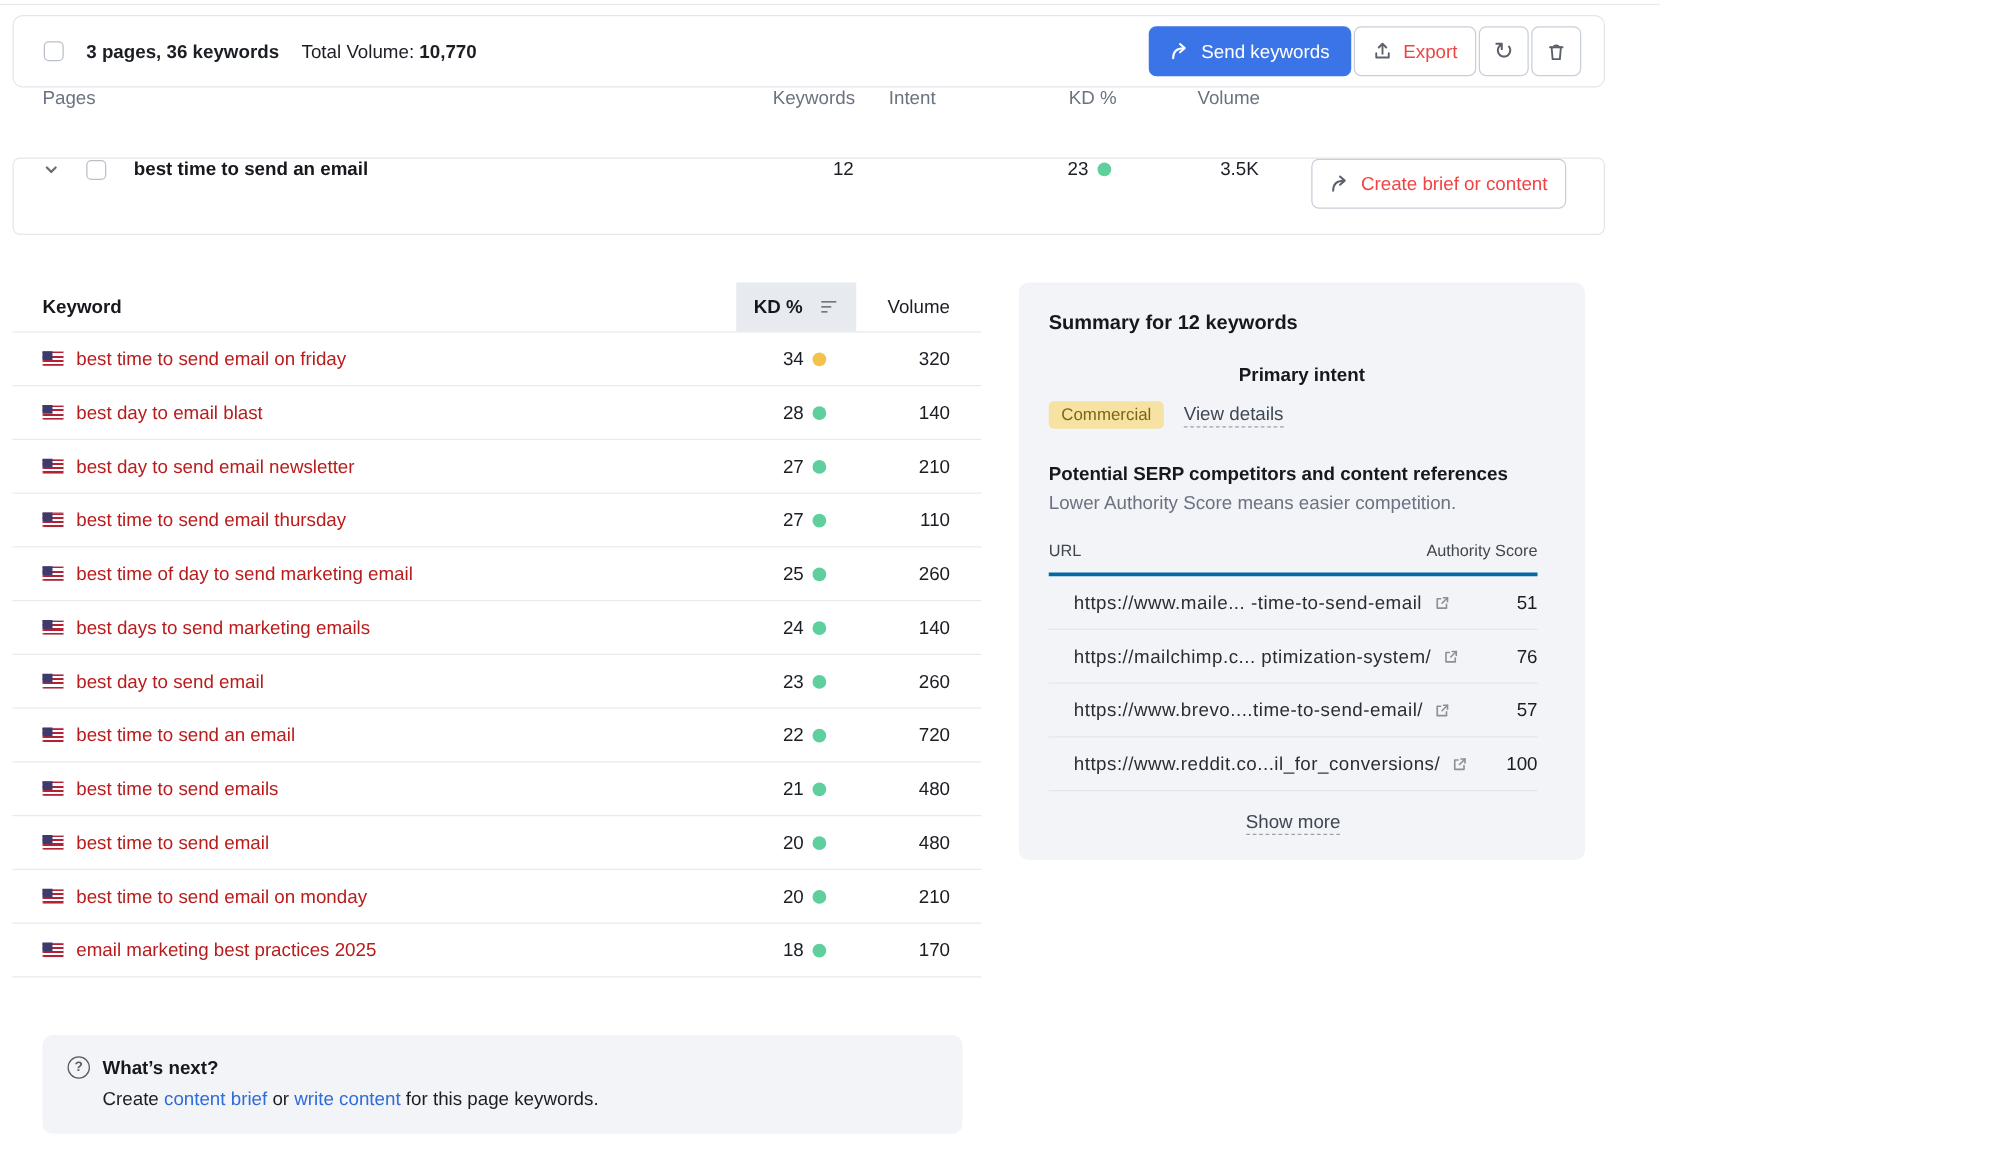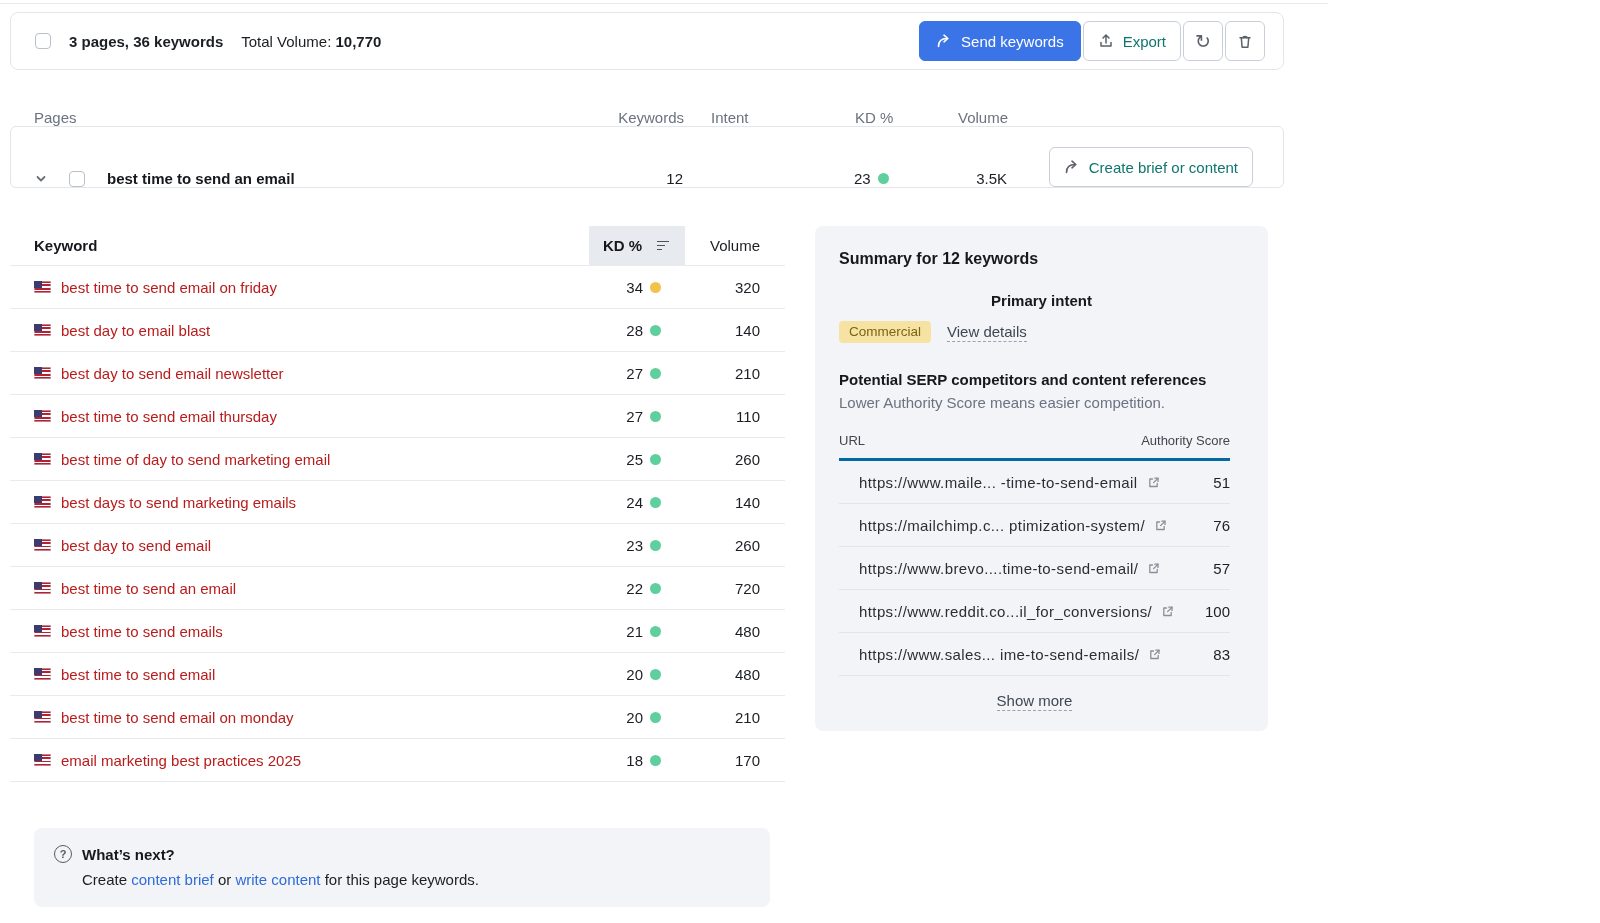--- a/index.html
+++ b/index.html
@@ -10,26 +10,26 @@
 
   
   .toolbar { display:flex; align-items:center; gap:22px; height:58px; background:#fff;
              border:1px solid #e3e6ea; border-radius:8px; padding:0 18px 0 24px; }
   .tb-left { display:flex; align-items:center; gap:18px; flex:1; }
   .bold { font-weight:bold; }
   .tb-vol { color:#1b1e23; }
   .checkbox { width:16px; height:16px; border:1px solid #b9c0c9; border-radius:4px; background:#fff; display:inline-block; flex:0 0 auto; cursor:pointer; }
   .btn { display:flex; align-items:center; gap:9px; height:40px; border-radius:6px; font-size:15px; cursor:pointer; font-family:inherit; }
   .btn-primary { background:#3b74e6; border:1px solid #3b74e6; color:#fff; padding:0 16px; }
-  .btn-secondary { background:#fff; border:1px solid #c9cfd8; color:#0f766e; padding:0 14px; }
+  .btn-secondary { background:#fff; border:1px solid #c9cfd8; color:#ef4444; padding:0 14px; }
   .icon-btn { width:40px; justify-content:center; padding:0; color:#5b6069; font-size:19px; }
   .tb-actions { display:flex; gap:2px; }
 
   
-  .row-cols { display:flex; align-items:flex-end; padding-left:24px; padding-right:30px; }
+  .row-cols { display:flex; align-items:flex-start; padding-left:24px; padding-right:30px; }
   .c-main { flex:1; display:flex; align-items:center; gap:22px; min-width:0; }
   .c-kw { width:90px; text-align:right; }
   .c-intent { width:151px; padding-left:27px; }
   .c-kd { width:96px; padding-left:20px; display:flex; align-items:center; gap:7px; }
   .c-vol { width:77px; text-align:right; }
   .c-action { width:246px; display:flex; justify-content:flex-end; }
 
   .cols-header { height:56px; color:#6b7280; }
   .page-row { height:62px; border:1px solid #e3e6ea; border-radius:6px; background:#fff; }
   .page-title { font-weight:bold; color:#16181d; white-space:nowrap; overflow:hidden; text-overflow:ellipsis; }
@@ -417,33 +417,20 @@
                     <svg width="13" height="13" viewBox="0 0 13 13" fill="none" stroke="#8a9098" stroke-width="1.3" stroke-linecap="round" stroke-linejoin="round">
                       <path d="M5.5 3 H2.8 V10.5 H10.2 V7.5"></path>
                       <path d="M7.8 2.2 H11 V5.4"></path>
                       <path d="M11 2.2 L6.6 6.6"></path>
                     </svg>
                   </span>
                 </span>
                 <span class="comp-score">100</span>
               </div>
 
-              <div class="comp-row">
-                <span class="comp-url">
-                  <span>https://www.sales... ime-to-send-emails/</span>
-                  <span>
-                    <svg width="13" height="13" viewBox="0 0 13 13" fill="none" stroke="#8a9098" stroke-width="1.3" stroke-linecap="round" stroke-linejoin="round">
-                      <path d="M5.5 3 H2.8 V10.5 H10.2 V7.5"></path>
-                      <path d="M7.8 2.2 H11 V5.4"></path>
-                      <path d="M11 2.2 L6.6 6.6"></path>
-                    </svg>
-                  </span>
-                </span>
-                <span class="comp-score">83</span>
-              </div>
             </div>
           <div class="show-more-wrap">
             <a class="dashed-link">Show more</a>
           </div>
         </div>
       </div>
 
     </div>
   </div>
 </div>

